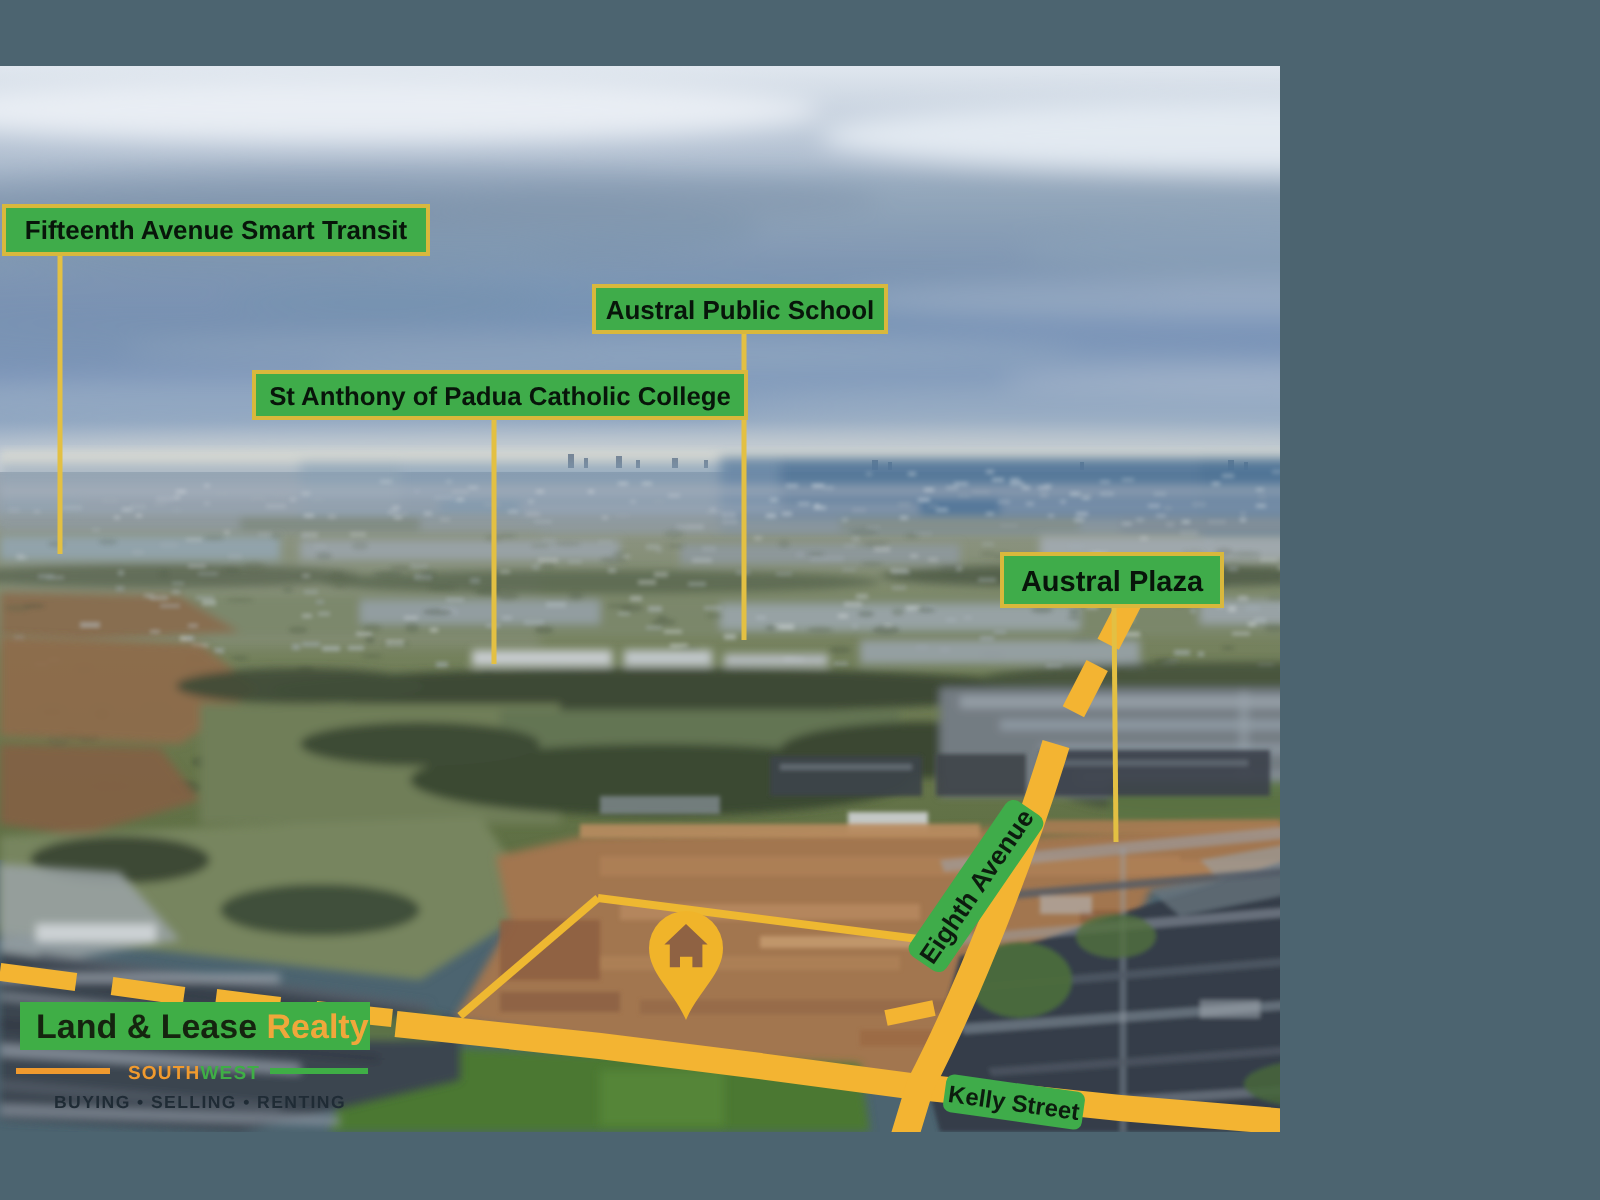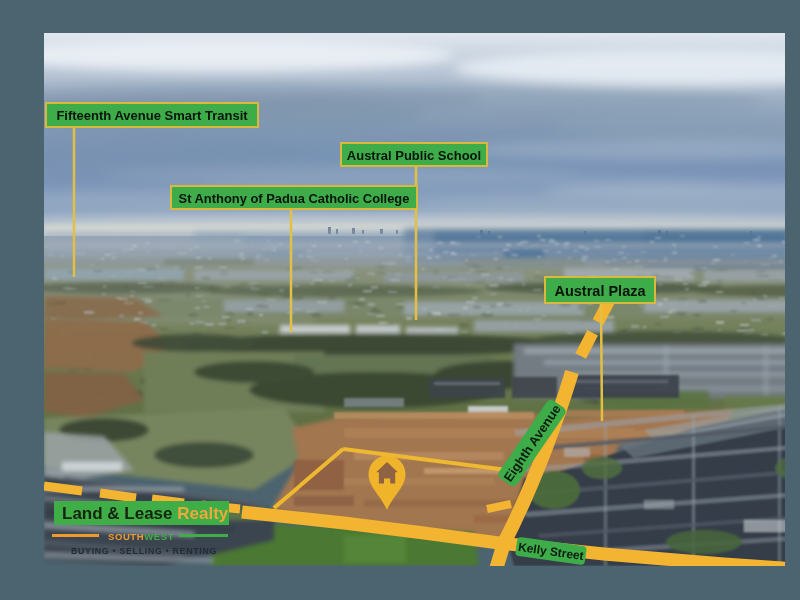--- a/index.html
+++ b/index.html
@@ -1,16 +1,16 @@
 <!DOCTYPE html>
 <html><head>
 <meta charset="utf-8">
 <style>
   html,body{margin:0;padding:0;background:#4c6470;}
-  #stage{position:relative;width:741px;height:600px;overflow:hidden;font-family:"Liberation Sans",sans-serif;padding-left:44px;}
+  #stage{position:relative;width:640px;height:600px;overflow:hidden;font-family:"Liberation Sans",sans-serif;}
   svg{display:block;}
 </style>
 </head>
 <body>
 <div id="stage">
 <svg width="800" height="600" viewBox="0 0 800 600">
 <defs>
   <linearGradient id="sky" x1="0" y1="0" x2="0" y2="1">
     <stop offset="0.00" stop-color="#edf1f7"></stop>
     <stop offset="0.14" stop-color="#dfe6ee"></stop>

